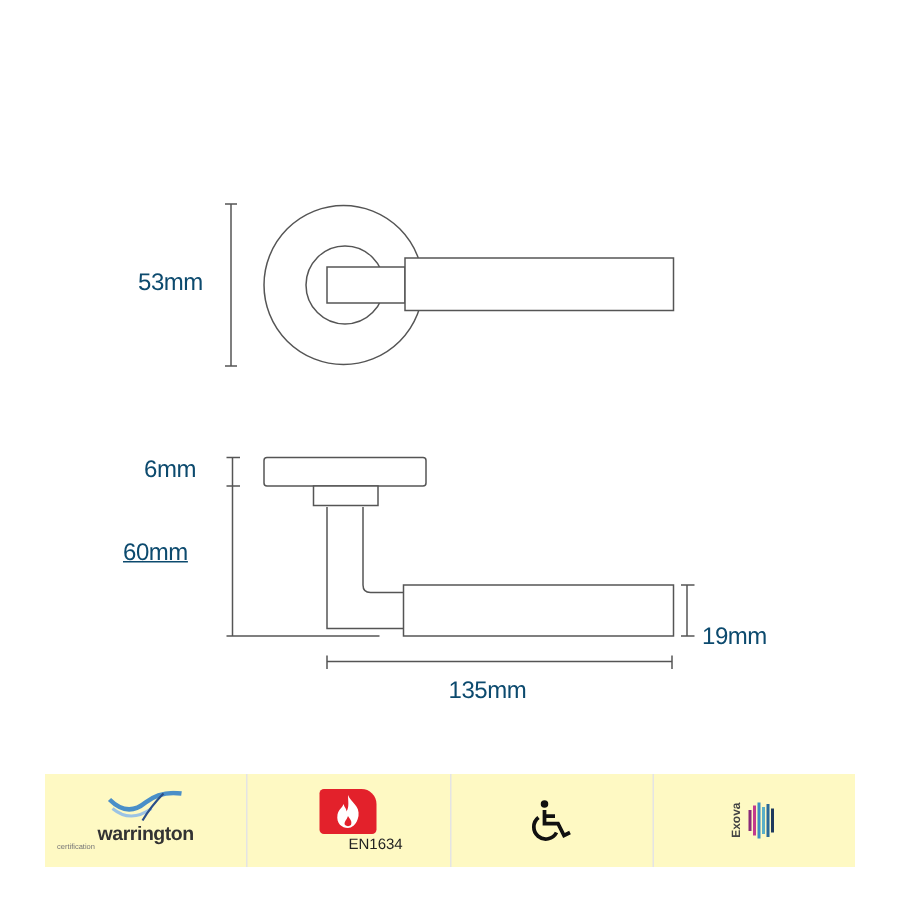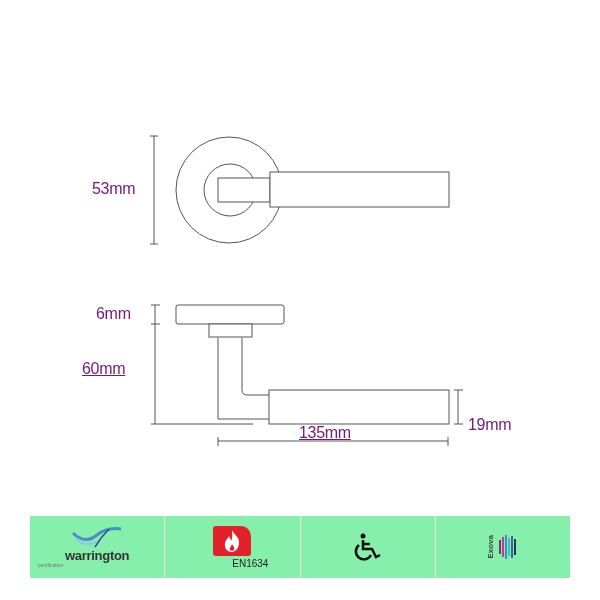--- a/index.html
+++ b/index.html
@@ -1,19 +1,19 @@
 <!DOCTYPE html>
 <html><head>
 <meta charset="utf-8">
 <style>
   html, body { margin:0; padding:0; background:#ffffff; }
   body { width:600px; height:600px; position:relative; overflow:hidden; font-family:"Liberation Sans", sans-serif; }
   .drawing { position:absolute; left:0; top:0; width:600px; height:500px; }
-  .label { position:absolute; font-size:16px; color:#701a75; letter-spacing:-0.3px; }
-  .strip { position:absolute; left:30px; top:516px; width:540px; height:62px; background:#86efac; display:flex; }
+  .label { position:absolute; font-size:16px; color:#0c4a6e; letter-spacing:-0.3px; }
+  .strip { position:absolute; left:30px; top:516px; width:540px; height:62px; background:#fef9c3; display:flex; }
   .cell { flex:1; position:relative; display:flex; flex-direction:column; align-items:center; justify-content:center; border-right:1px solid #e4e4e4; }
   .cell:last-child { border-right:none; }
   .cap { font-size:10px; color:#222; margin-top:2px;padding-left:36px; }
   .warr-word { font-size:13px; font-weight:bold; color:#333; letter-spacing:-0.3px; line-height:13px; }
   .warr-sub { font-size:5px; color:#777; align-self:flex-start; margin-left:8px; line-height:6px; }
   .fire { width:38px; height:30px; background:#e3212b; border-radius:3px 10px 3px 3px; display:flex; align-items:center; justify-content:center; }
   .en { width:42px; height:30px; background:#1d4f95; border-radius:3px 12px 3px 3px; color:#fff; font-weight:bold; font-size:22px; display:flex; align-items:center; justify-content:center; letter-spacing:-0.5px; }
   .exova { display:flex; align-items:center; gap:3px; }
   .exova-text { writing-mode:vertical-rl; transform:rotate(180deg); font-size:8px; color:#444; font-weight:bold; }
 </style>
@@ -52,21 +52,21 @@
     <line x1="218" y1="441" x2="448" y2="441"></line>
     <line x1="218" y1="437" x2="218" y2="446"></line>
     <line x1="448" y1="437" x2="448" y2="446"></line>
   </g>
 </svg>
 
 <div class="label" style="left:92px;top:180px;">53mm</div>
 <div class="label" style="left:96px;top:305px;">6mm</div>
 <div class="label" style="left:82px;top:360px;text-decoration:underline;">60mm</div>
 <div class="label" style="left:468px;top:416px;">19mm</div>
-<div class="label" style="left:299px;top:424px;text-decoration:underline;">135mm</div>
+<div class="label" style="left:299px;top:452px;">135mm</div>
 
 <div class="strip">
   <div class="cell">
     <svg width="60" height="22" viewBox="0 0 60 22">
       <path d="M6 6 Q18 18 30 8 Q40 0 54 2" stroke="#4a8fc8" stroke-width="3" fill="none"></path>
       <path d="M8 12 Q20 22 34 12" stroke="#9cc3e4" stroke-width="2" fill="none"></path>
       <path d="M42 2 Q34 10 28 20" stroke="#2a4f8a" stroke-width="1.5" fill="none"></path>
     </svg>
     <span class="warr-word">warrington</span>
     <span class="warr-sub">certification</span>

